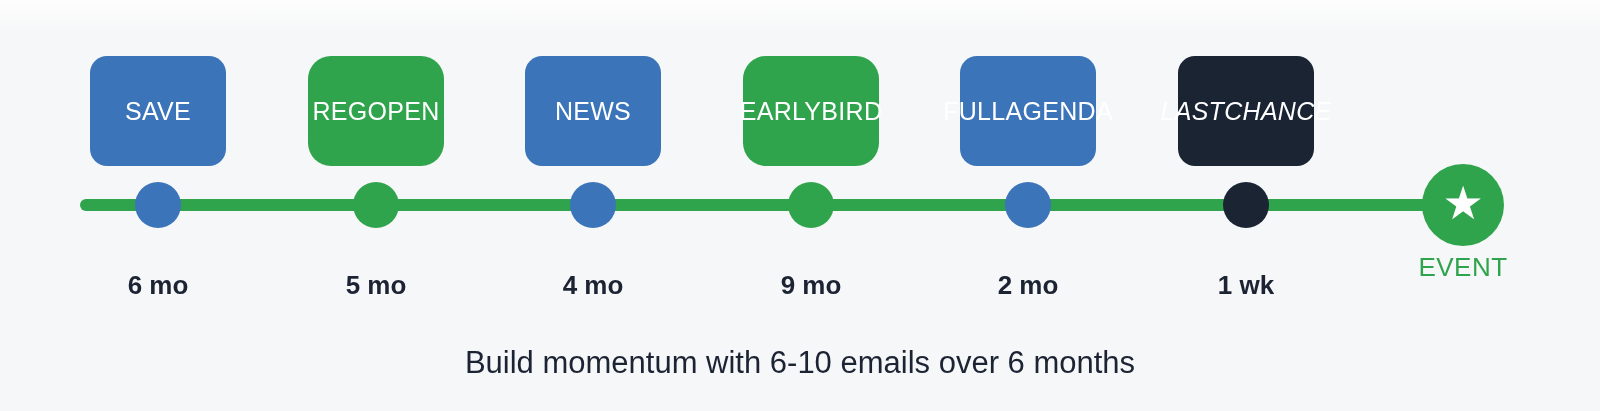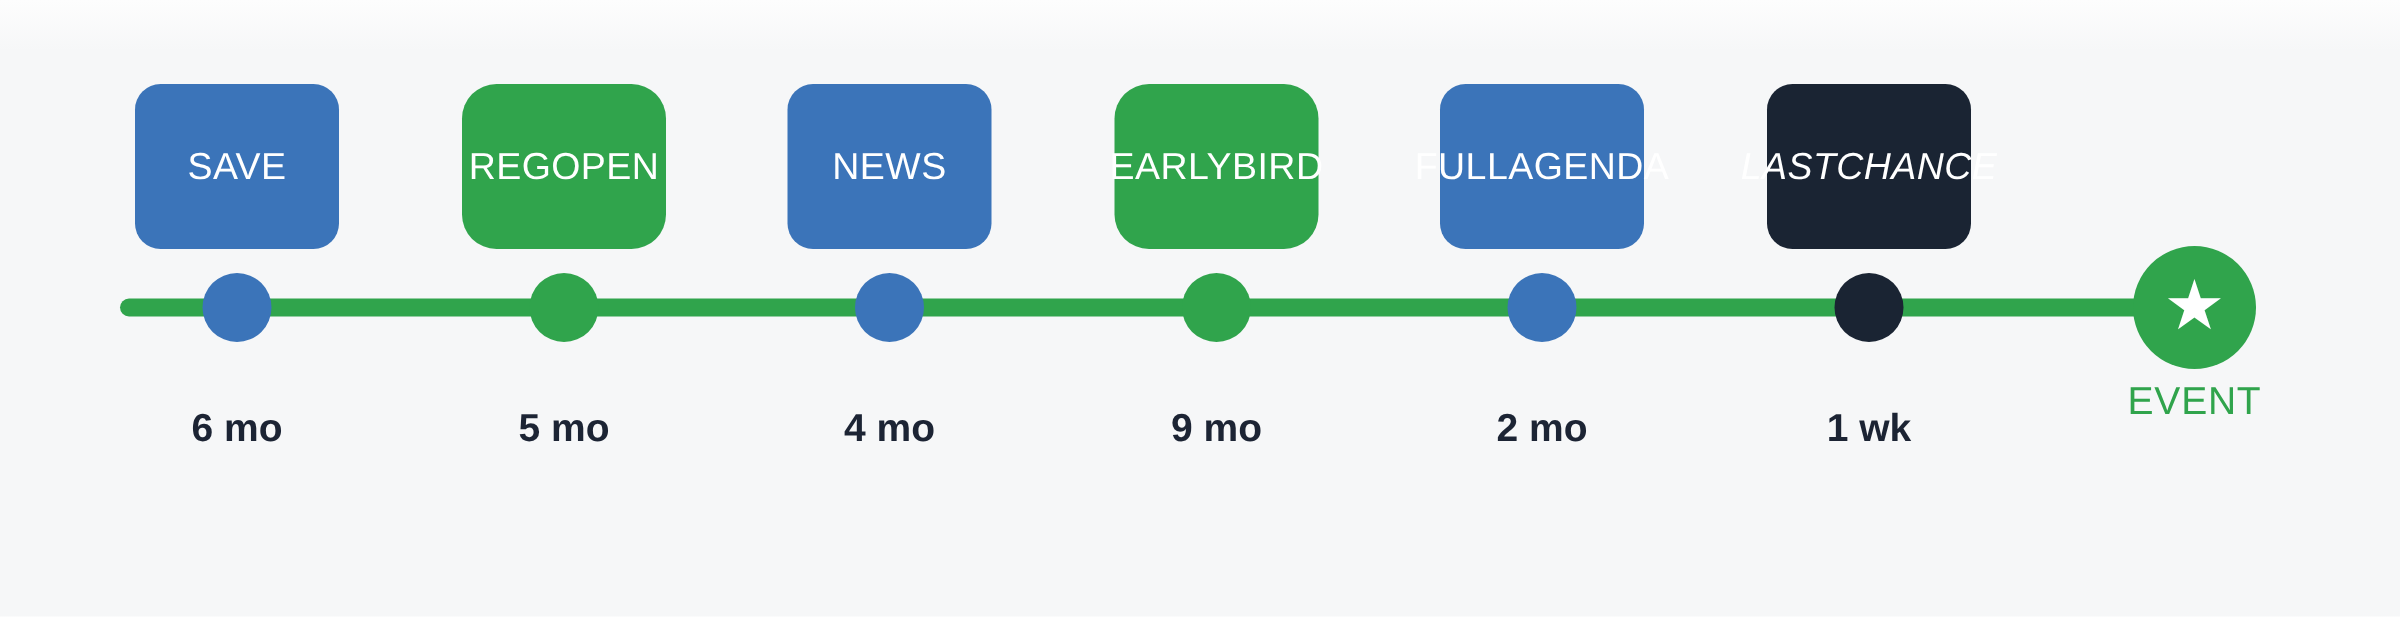--- a/index.html
+++ b/index.html
@@ -184,14 +184,15 @@
     <div class="time-label">1 wk</div>
   </div>
 
   <div class="event" style="--cx:1463px">
     <div class="event-circle">
       <span class="star">★</span>
     </div>
     <div class="event-label">EVENT</div>
   </div>
 
+  <div class="caption">Build momentum with 6-10 emails over 6 months</div>
 
 </div>
 
 </body></html>

